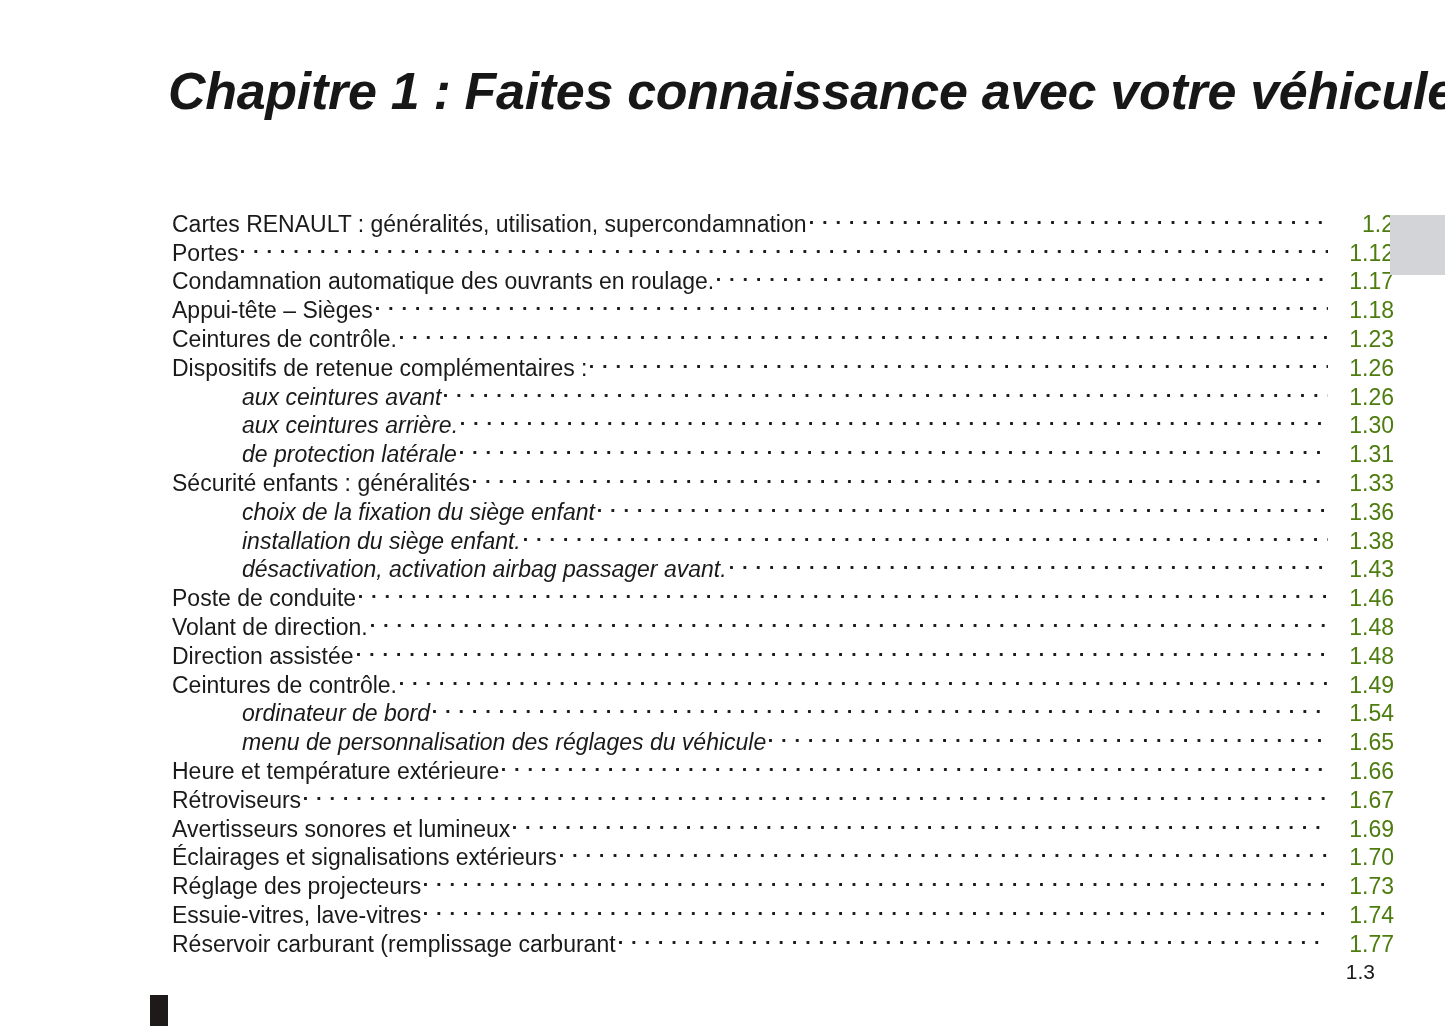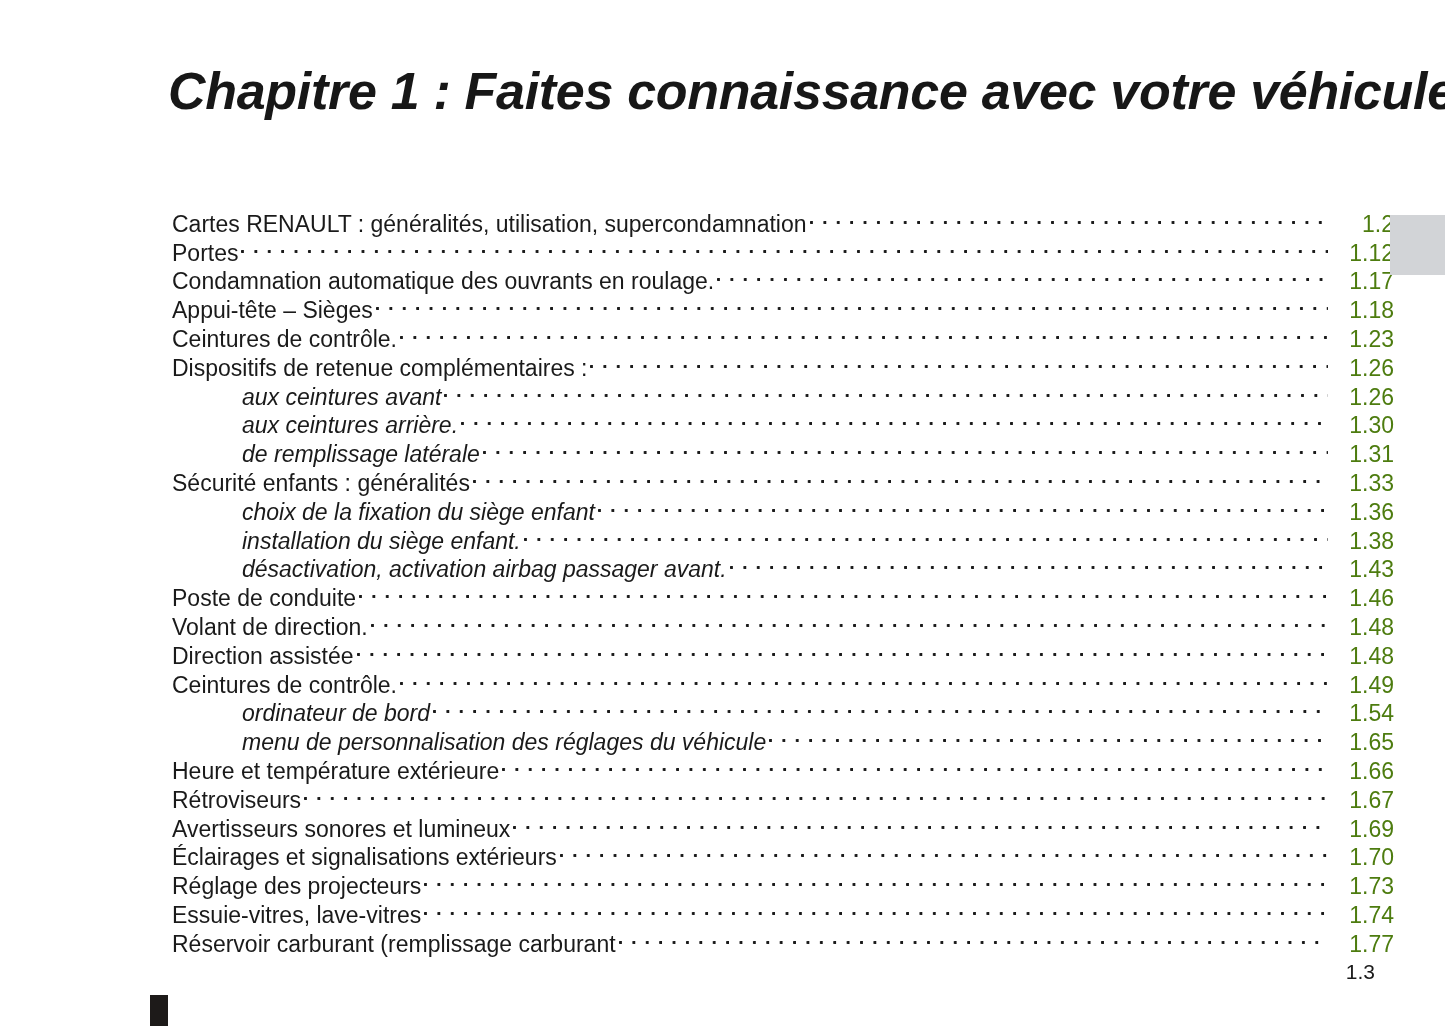--- a/index.html
+++ b/index.html
@@ -159,21 +159,21 @@
       <span class="toc-label">aux ceintures avant</span>
       <span class="toc-leader"></span>
       <span class="toc-page">1.26</span>
     </div>
     <div class="toc-row level-2">
       <span class="toc-label">aux ceintures arrière.</span>
       <span class="toc-leader"></span>
       <span class="toc-page">1.30</span>
     </div>
     <div class="toc-row level-2">
-      <span class="toc-label">de remplissage latérale</span>
+      <span class="toc-label">de protection latérale</span>
       <span class="toc-leader"></span>
       <span class="toc-page">1.31</span>
     </div>
     <div class="toc-row level-1">
       <span class="toc-label">Sécurité enfants : généralités</span>
       <span class="toc-leader"></span>
       <span class="toc-page">1.33</span>
     </div>
     <div class="toc-row level-2">
       <span class="toc-label">choix de la fixation du siège enfant</span>

